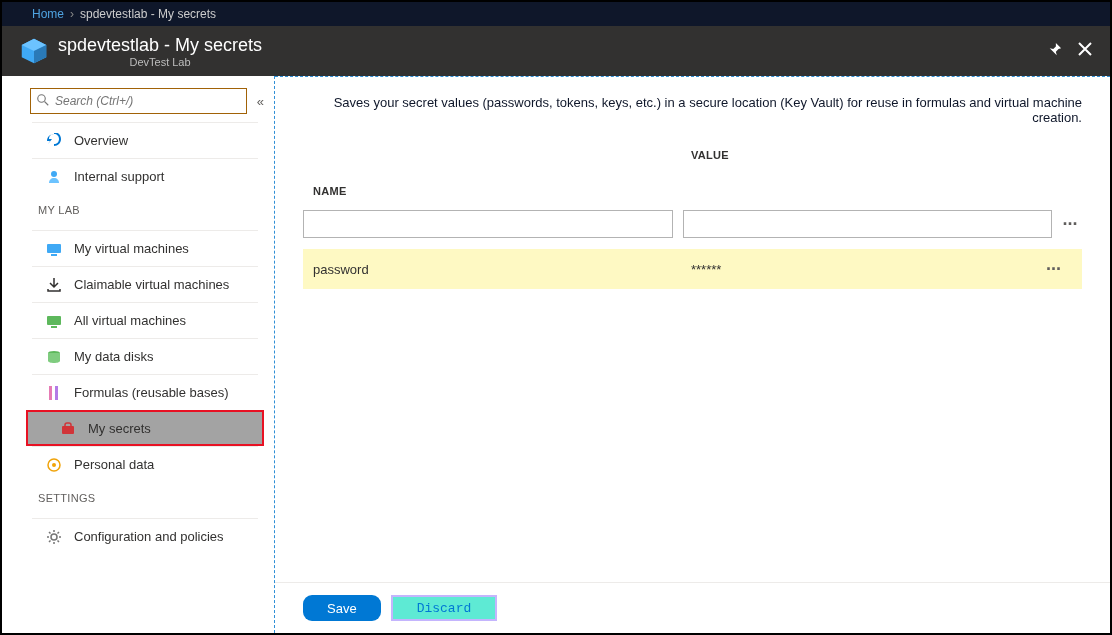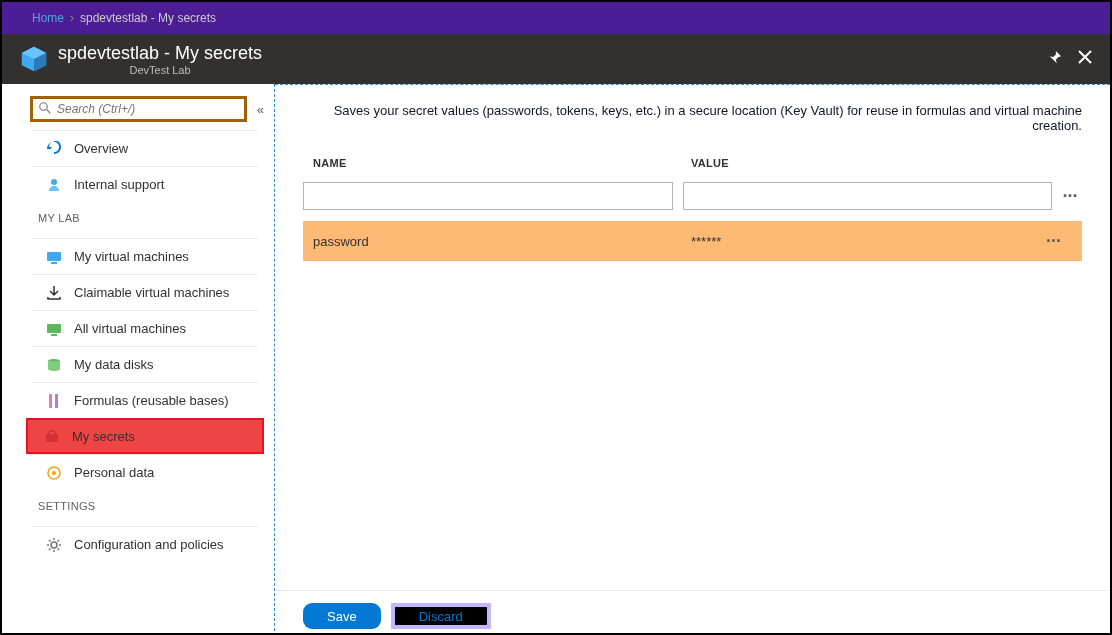--- a/index.html
+++ b/index.html
@@ -1,75 +1,75 @@
 <!DOCTYPE html>
 <html><head>
 <meta charset="utf-8">
 <style>
 * { box-sizing: border-box; margin: 0; padding: 0; font-family: 'Segoe UI', Tahoma, sans-serif; }
 body { width: 1112px; height: 635px; background: #fff; overflow: hidden; border: 2px solid #000; position: relative; }
 
 
-.breadcrumb-bar { background: #4c1d95; height: 32px; display: flex; align-items: center; padding: 0 30px; font-size: 12px; color: #cccccc; }
+.breadcrumb-bar { background: #0f172a; height: 24px; display: flex; align-items: center; padding: 0 30px; font-size: 12px; color: #cccccc; }
 .breadcrumb-bar a { color: #4fa3e0; text-decoration: none; }
 .breadcrumb-bar .sep { margin: 0 6px; color: #888; }
 
 
 .header { background: #323130; height: 50px; display: flex; align-items: center; padding: 0 18px; color: #fff; }
 .header-icon { width: 28px; height: 28px; margin-right: 10px; }
 .header-title { font-size: 18px; font-weight: 400; }
 .header-sub { font-size: 11px; color: #bdbdbd; text-align: center; }
 .header-spacer { flex: 1; }
 .header-action { color: #fff; font-size: 16px; margin-left: 16px; cursor: pointer; }
 
 
 .body { display: flex; height: calc(635px - 24px - 50px - 4px); }
 
 
 .sidebar { width: 273px; border-right: 1px dashed #2f8fd6; padding: 12px 0 0 0; position: relative; }
 .search-row { display: flex; align-items: center; padding: 0 10px 0 28px; }
-.search-box { flex: 1; display: flex; align-items: center; border: 3px solid #a16207; height: 26px; padding: 7px 6px; }
+.search-box { flex: 1; display: flex; align-items: center; border: 1px solid #a16207; height: 26px; padding: 7px 6px; }
 .search-box input { border: none; outline: none; font-size: 12px; font-style: italic; color: #767676; width: 100%; background: transparent; }
 .search-box .mag { font-size: 12px; color: #767676; margin-right: 6px; }
 .collapse { margin-left: 10px; color: #605e5c; font-size: 13px; cursor: pointer; }
 
 .side-section { margin-top: 8px; }
 .side-heading { font-size: 11px; color: #605e5c; letter-spacing: 0.3px; padding: 10px 0 6px 36px; }
 .side-item { display: flex; align-items: center; height: 36px; padding: 0 12px 0 36px; font-size: 13px; color: #323130; cursor: pointer; border-top: 1px solid #edebe9; margin: 0 16px 0 30px; }
 .side-section .side-item:first-of-type { border-top: 1px solid #edebe9; }
 .side-item .ic { width: 16px; height: 16px; margin-right: 12px; display: inline-flex; align-items: center; justify-content: center; margin-left: -22px; }
-.side-item.highlight { background: #ef4444; border: 2px solid #e81123; margin: 0 10px 0 24px; padding-left: 38px; }
+.side-item.highlight { background: #a3a3a3; border: 2px solid #e81123; margin: 0 10px 0 24px; padding-left: 54px; }
 .side-item.highlight .ic { margin-left: -22px; }
 
 
 .main { flex: 1; display: flex; flex-direction: column; border-top: 1px dashed #2f8fd6; }
 .main-content { flex: 1; padding: 18px 28px 0 28px; overflow: auto; }
 .desc { font-size: 13px; color: #0f172a; margin-bottom: 18px; text-align: right; }
 
 .table-head { display: flex; font-size: 11px; font-weight: 600; color: #323130; letter-spacing: 0.3px; padding: 6px 0; }
-.col-name { width: 378px; padding-left: 10px; }
+.col-name { width: 378px; padding-left: 10px; margin-top: 36px; }
 .col-value { flex: 1; padding-left: 10px; }
 .col-act { width: 36px; }
 
 .input-row { display: flex; align-items: center; height: 34px; margin-top: 4px; }
 .input-row input { height: 28px; border: 1px solid #b3b3b3; font-size: 13px; padding: 0 8px; outline: none; }
 .input-row .in-name { width: 370px; margin-right: 10px; }
 .input-row .in-value { width: 369px; margin-right: 6px; }
 .input-row .dots { color: #605e5c; font-size: 18px; cursor: pointer; width: 24px; text-align: center; font-weight: bold; letter-spacing: -1px; }
 
-.data-row { display: flex; align-items: center; height: 40px; background: #fdba74; margin-top: 8px; font-size: 13px; color: #323130; }
+.data-row { display: flex; align-items: center; height: 40px; background: #fef9c3; margin-top: 8px; font-size: 13px; color: #323130; }
 .data-row .cell-name { width: 378px; padding-left: 10px; }
 .data-row .cell-value { flex: 1; padding-left: 10px; }
 .data-row .cell-act { width: 36px; color: #605e5c; font-size: 18px; cursor: pointer; font-weight: bold; letter-spacing: -1px; }
 
 
 .footer { border-top: 1px solid #edebe9; padding: 12px 28px; display: flex; gap: 10px; }
 .btn { height: 26px; font-size: 13px; padding: 0 24px; cursor: pointer; border: none; }
 .btn-primary { background: #0078d4; color: #fff; border-radius: 9px; }
-.btn-secondary { background: #000000; color: #0078d4; border: 4px solid #c4b5fd; }
+.btn-secondary { background: #5eead4; color: #0078d4; border: 2px solid #c4b5fd; font-family: Liberation Mono, monospace; }
 </style>
 </head>
 <body>
 
 <div class="breadcrumb-bar">
   <a href="#">Home</a>
   <span class="sep">›</span>
   <span>spdevtestlab - My secrets</span>
 </div>
 

